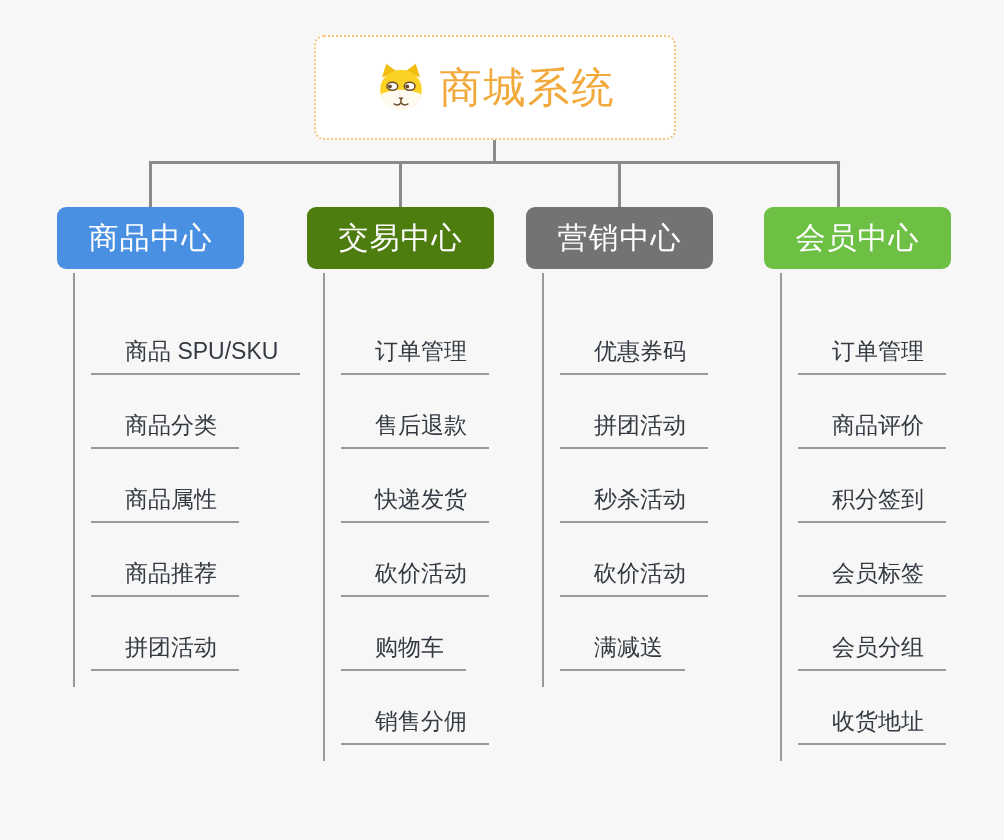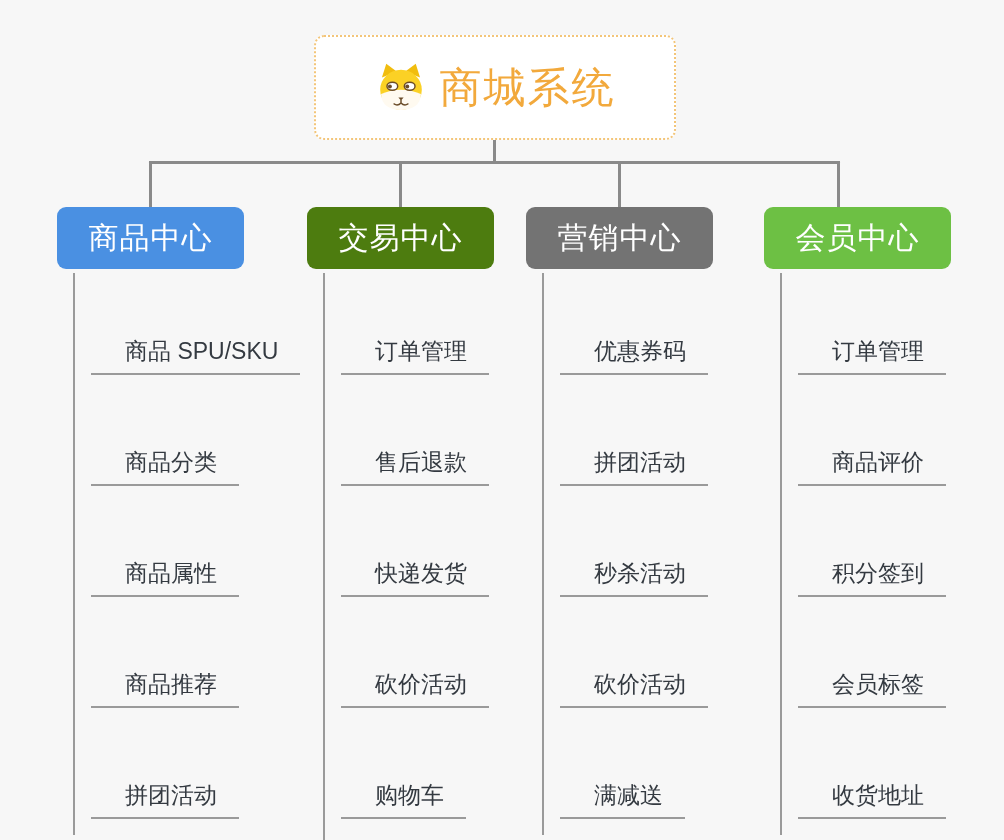--- a/index.html
+++ b/index.html
@@ -61,21 +61,21 @@
   }
   .children{
     list-style:none;margin:4px;padding:16px;
     margin-left:16px;
     border-left:2px solid var(--line);
     width:max-content;
   }
   .children li{
     box-sizing:border-box;
     width:max-content;
-    height:111px;
+    height:74px;
     padding:0 22px 6px 34px;
     border-bottom:2px solid var(--line);
     display:flex;align-items:flex-end;
     font-size:23px;color:var(--text);
     white-space:nowrap;
   }
   .children li:first-child{height:86px;}
 </style>
 </head>
 <body>
@@ -141,17 +141,18 @@
     </ul>
   </div>
 
   <div class="branch b3">
     <div class="branch-box" style="background-color: rgb(109, 192, 68);">会员中心</div>
     <ul class="children">
       <li>订单管理</li>
       <li>商品评价</li>
       <li>积分签到</li>
       <li>会员标签</li>
+      <li>会员分组</li>
       <li>收货地址</li>
     </ul>
   </div>
 
 </div>
 
 </body></html>

